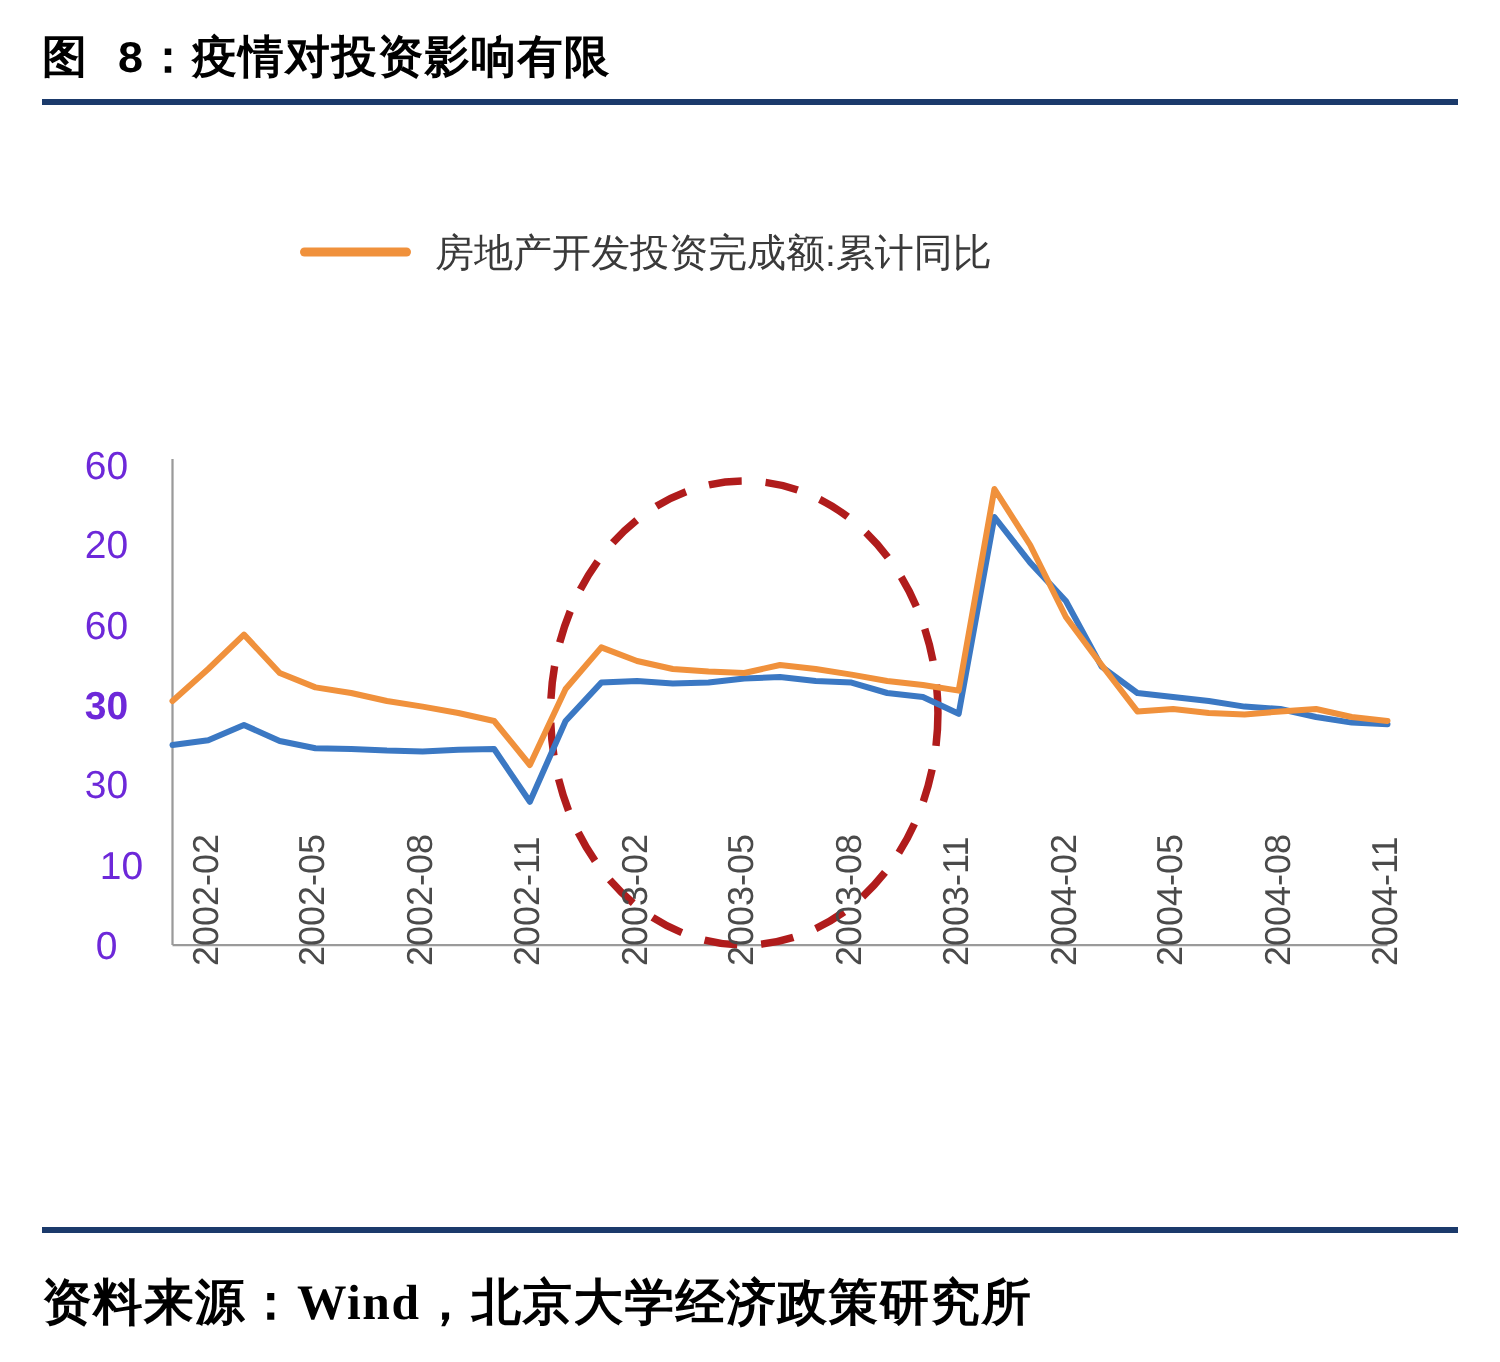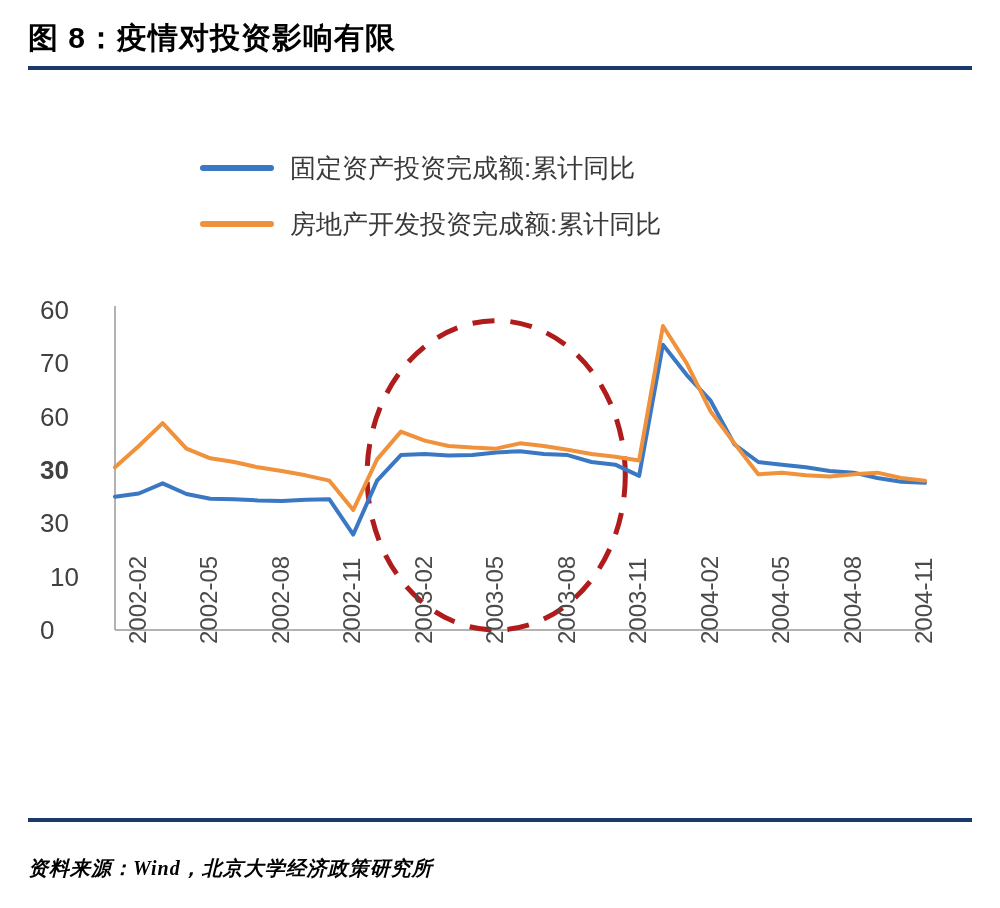--- a/index.html
+++ b/index.html
@@ -24,21 +24,21 @@
   .title-bar {
     position: absolute;
     left: 28px;
     top: 14px;
     width: 944px;
     height: 48px;
     display: flex;
     align-items: center;
   }
   .title-text {
-    font-family: Liberation Sans, sans-serif;
+    font-family: Liberation Mono, monospace;
     font-size: 30px;
     font-weight: bold;
     letter-spacing: 1px;
     white-space: nowrap;
   }
   .rule {
     position: absolute;
     left: 28px;
     width: 944px;
     height: 4px;
@@ -50,25 +50,24 @@
     position: absolute;
     left: 28px;
     top: 846px;
     width: 944px;
     height: 44px;
     display: flex;
     align-items: center;
   }
   .source-text {
     font-family: "Liberation Serif", serif;
-    font-size: 20px;
+    font-size: 33px;
     font-weight: bold;
     letter-spacing: 1px;
     white-space: nowrap;
-    font-style: italic;
   }
 
   
   .legend {
     position: absolute;
     left: 200px;
     top: 140px;
     width: 620px;
   }
   .legend-row {
@@ -95,24 +94,24 @@
     position: absolute;
     left: 0;
     top: 290px;
     width: 1000px;
     height: 520px;
   }
   .ytick {
     position: absolute;
     right: 0;
     width: 60px;
-    text-align: left;
+    text-align: center;
     font-family: "Liberation Sans", sans-serif;
     font-size: 26px;
-    color: #404040;
+    color: #6d28d9;
     transform: translateY(-15px);
   }
   .xtick {
     position: absolute;
     font-family: "Liberation Sans", sans-serif;
     font-size: 24px;
     color: #4a4a4a;
     white-space: nowrap;
     transform-origin: left top;
     transform: rotate(-90deg);
@@ -128,24 +127,20 @@
 
 <div class="page">
 
   <div class="title-bar">
     <div class="title-text">图 8：疫情对投资影响有限</div>
   </div>
   <div class="rule rule-top"></div>
 
   <div class="legend">
     <div class="legend-row">
-      <div class="legend-swatch" style="background:#3b78c3"></div>
-      <div class="legend-label">固定资产投资完成额:累计同比</div>
-    </div>
-    <div class="legend-row">
       <div class="legend-swatch" style="background:#f0913c"></div>
       <div class="legend-label">房地产开发投资完成额:累计同比</div>
     </div>
   </div>
 
   <div class="chart">
     <svg class="plot-svg" id="plot" width="1000" height="520">
         <g>
           <line x1="115" y1="16" x2="115" y2="340" stroke="#9a9a9a" stroke-width="1.5"></line>
           <line x1="115" y1="340" x2="925" y2="340" stroke="#9a9a9a" stroke-width="1.5"></line>
@@ -153,21 +148,21 @@
         <ellipse cx="496.17647058823525" cy="185.33333333333334" rx="129.1176470588235" ry="154.66666666666666" fill="none" stroke="#b01c1c" stroke-width="5" stroke-dasharray="22 16" stroke-linecap="butt"></ellipse>
         <polyline points="115.00,206.67 138.82,203.47 162.65,193.33 186.47,204.00 210.29,208.80 234.12,209.33 257.94,210.40 281.76,210.93 305.59,209.87 329.41,209.33 353.24,244.53 377.06,190.67 400.88,165.07 424.71,164.00 448.53,165.60 472.35,165.07 496.18,162.40 520.00,161.33 543.82,164.00 567.65,165.07 591.47,172.00 615.29,174.67 639.12,185.87 662.94,54.67 686.76,85.07 710.59,110.67 734.41,154.40 758.24,172.00 782.06,174.67 805.88,177.33 829.71,181.07 853.53,182.67 877.35,188.00 901.18,191.73 925.00,192.80" fill="none" stroke="#3b78c3" stroke-width="4" stroke-linejoin="round" stroke-linecap="round"></polyline>
         <polyline points="115.00,177.33 138.82,156.00 162.65,133.07 186.47,158.67 210.29,168.27 234.12,172.00 257.94,177.33 281.76,181.07 305.59,185.33 329.41,190.67 353.24,220.00 377.06,169.33 400.88,141.60 424.71,150.67 448.53,156.00 472.35,157.60 496.18,158.67 520.00,153.33 543.82,156.00 567.65,159.73 591.47,164.00 615.29,166.67 639.12,170.40 662.94,36.00 686.76,73.33 710.59,121.33 734.41,153.33 758.24,184.27 782.06,182.67 805.88,185.33 829.71,186.40 853.53,184.27 877.35,182.67 901.18,188.00 925.00,190.67" fill="none" stroke="#f0913c" stroke-width="4" stroke-linejoin="round" stroke-linecap="round"></polyline>
       </svg>
     <div id="yticks">
         <div class="ytick" style="top: 340px; left: 40px; width: 62px;">0</div>
         <div class="ytick" style="top: 286.667px; left: 50px; width: 62px;">10</div>
         <div class="ytick" style="top: 233.333px; left: 40px; width: 62px;">30</div>
         <div class="ytick" style="top: 180px; left: 40px; width: 62px; font-weight: bold;">30</div>
         <div class="ytick" style="top: 126.667px; left: 40px; width: 62px;">60</div>
-        <div class="ytick" style="top: 73.3333px; left: 40px; width: 62px;">70</div>
+        <div class="ytick" style="top: 73.3333px; left: 40px; width: 62px;">20</div>
         <div class="ytick" style="top: 20px; left: 40px; width: 62px;">60</div>
       </div>
     <div id="xticks">
         <div class="xtick" style="left: 124px; top: 354px;">2002-02</div>
         <div class="xtick" style="left: 195.471px; top: 354px;">2002-05</div>
         <div class="xtick" style="left: 266.941px; top: 354px;">2002-08</div>
         <div class="xtick" style="left: 338.412px; top: 354px;">2002-11</div>
         <div class="xtick" style="left: 409.882px; top: 354px;">2003-02</div>
         <div class="xtick" style="left: 481.353px; top: 354px;">2003-05</div>
         <div class="xtick" style="left: 552.824px; top: 354px;">2003-08</div>

